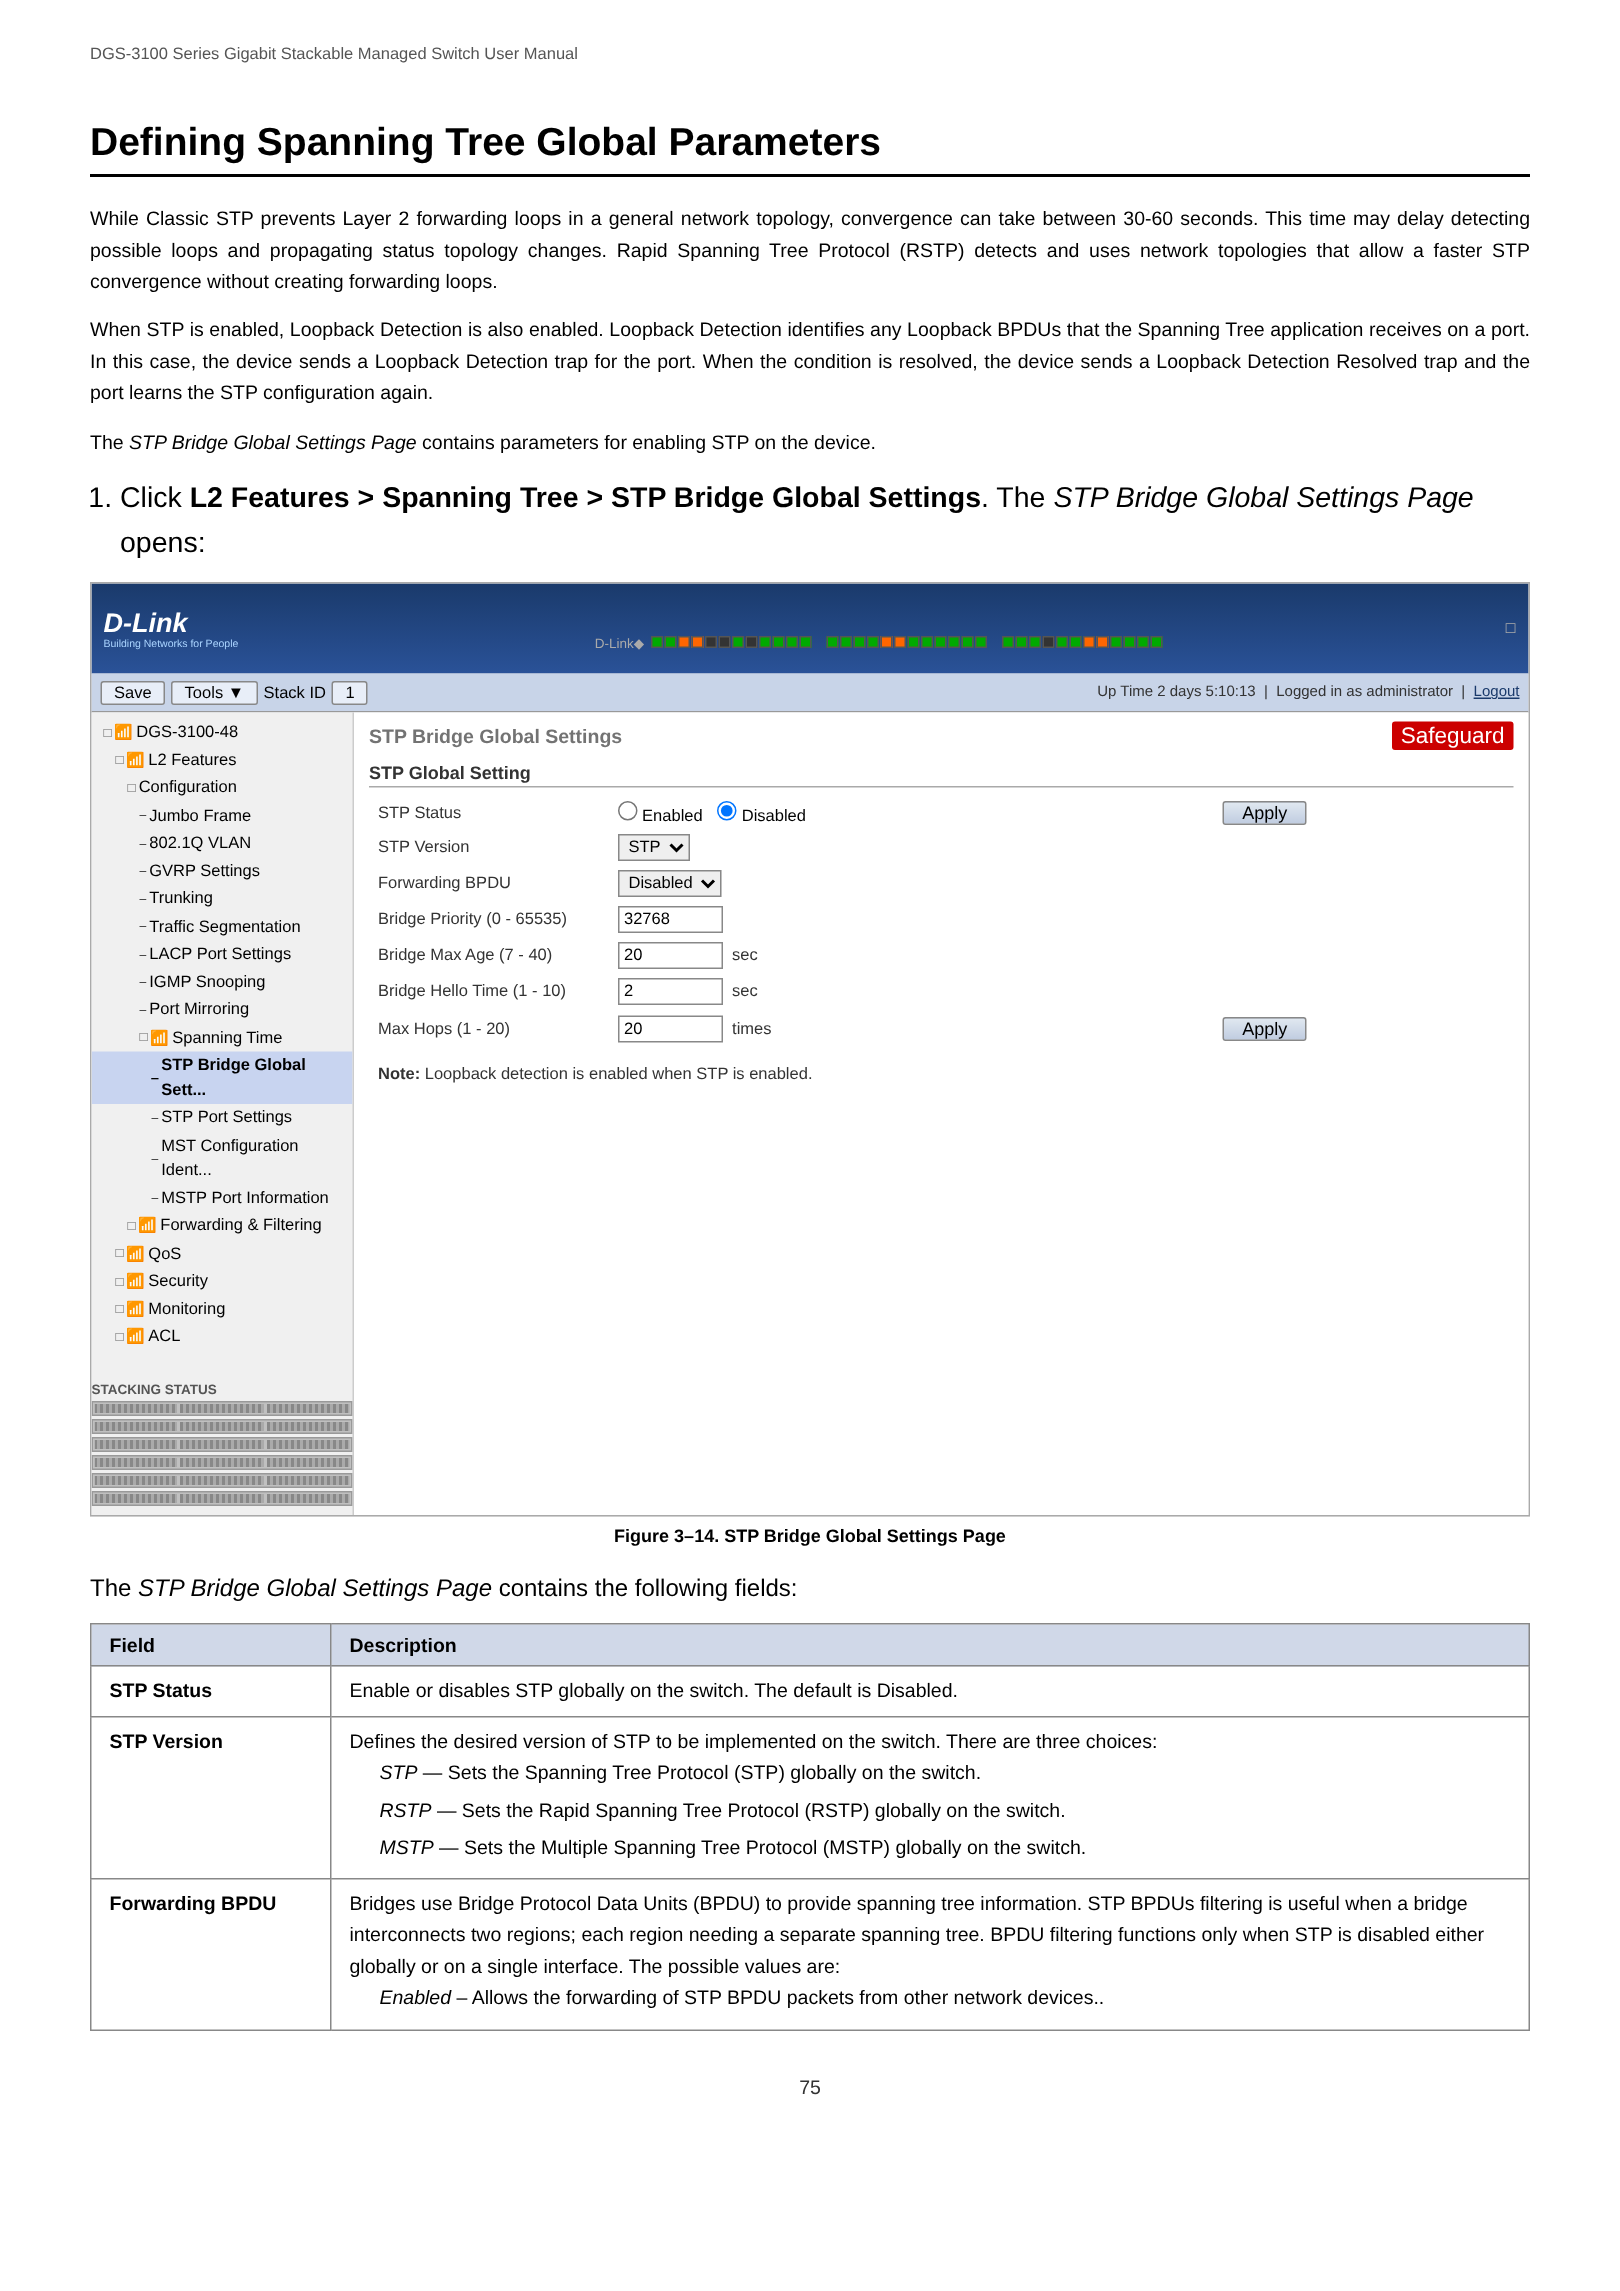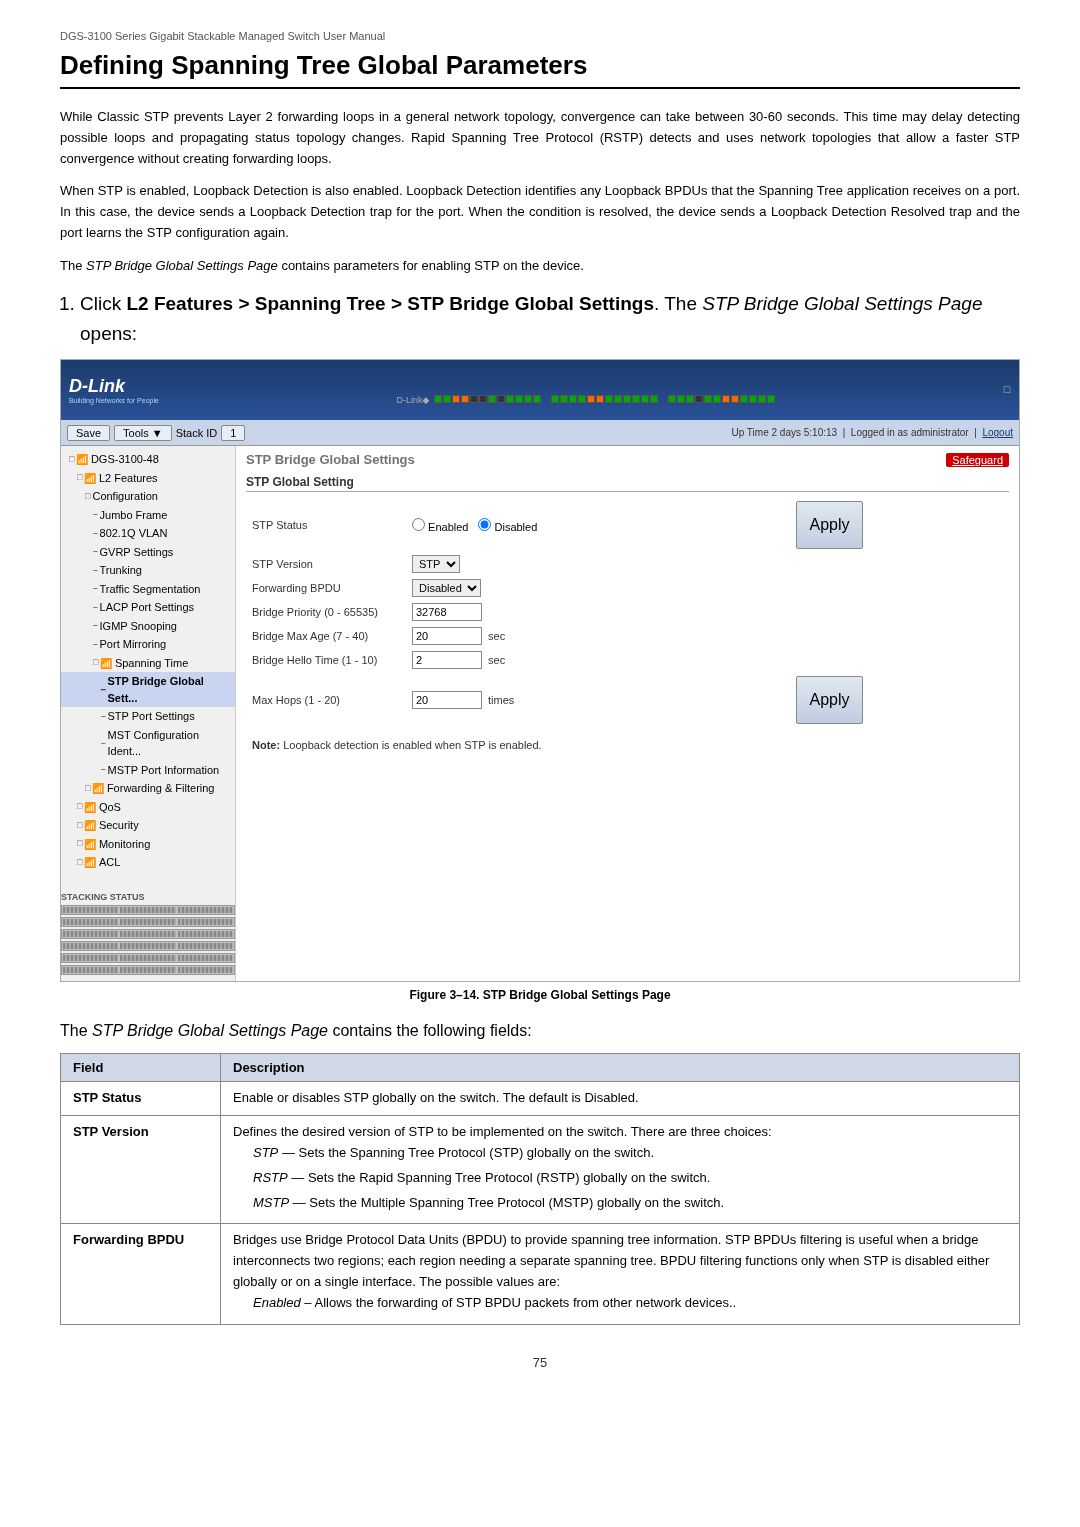--- a/index.html
+++ b/index.html
@@ -8,21 +8,21 @@
       font-size: 13px;
       color: #000;
       background: #fff;
       width: 1080px;
       min-height: 1527px;
       padding: 30px 60px;
     }
     .manual-header {
       font-size: 11px;
       color: #555;
-      margin-bottom: 8px;
+      margin-bottom: 37px;
     }
     h1.page-title {
       font-size: 26px;
       font-weight: bold;
       border-bottom: 2px solid #000;
       padding-bottom: 6px;
       margin-bottom: 18px;
     }
     .body-text {
       font-size: 13px;
@@ -149,24 +149,23 @@
       margin-bottom: 8px;
     }
     .content-title {
       font-size: 13px;
       font-weight: bold;
       color: #737373;
     }
     .safeguard-badge {
       background: #cc0000;
       color: #fff;
-      font-size: 11px;
+      font-size: 15px;
       padding: 1px 6px;
       border-radius: 2px;
-      text-decoration: underline;
     }
     .section-label {
       font-size: 12px;
       font-weight: bold;
       border-bottom: 1px solid #aaa;
       margin-bottom: 6px;
       padding-bottom: 2px;
       color: #333;
     }
     .form-table {
@@ -194,22 +193,22 @@
       font-size: 11px;
       border: 1px solid #888;
       padding: 0 2px;
     }
     .form-unit { font-size: 11px; color: #333; margin-left: 3px; }
     .radio-group { display: flex; gap: 10px; align-items: center; }
     .radio-label { font-size: 11px; }
     .apply-btn {
       background: linear-gradient(to bottom, #e0e8f0, #c0cce0);
       border: 1px solid #888;
-      padding: 14px 12px;
-      font-size: 16px;
+      padding: 0 12px;
+      font-size: 12px;
       cursor: pointer;
       border-radius: 2px;
     }
     .apply-row td { padding-top: 4px; }
     .note-text {
       font-size: 11px;
       color: #333;
       margin-top: 8px;
       padding: 4px 6px;
     }

